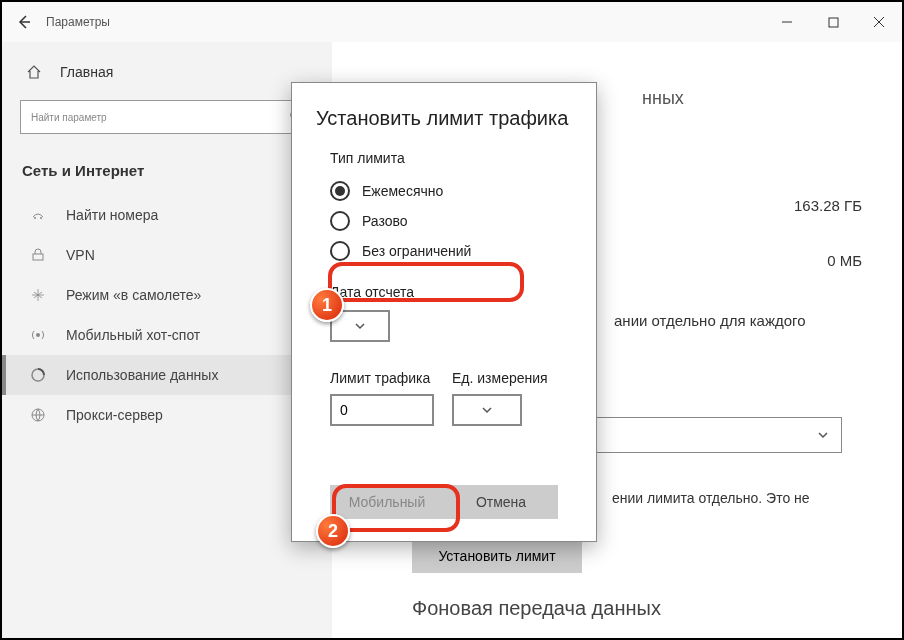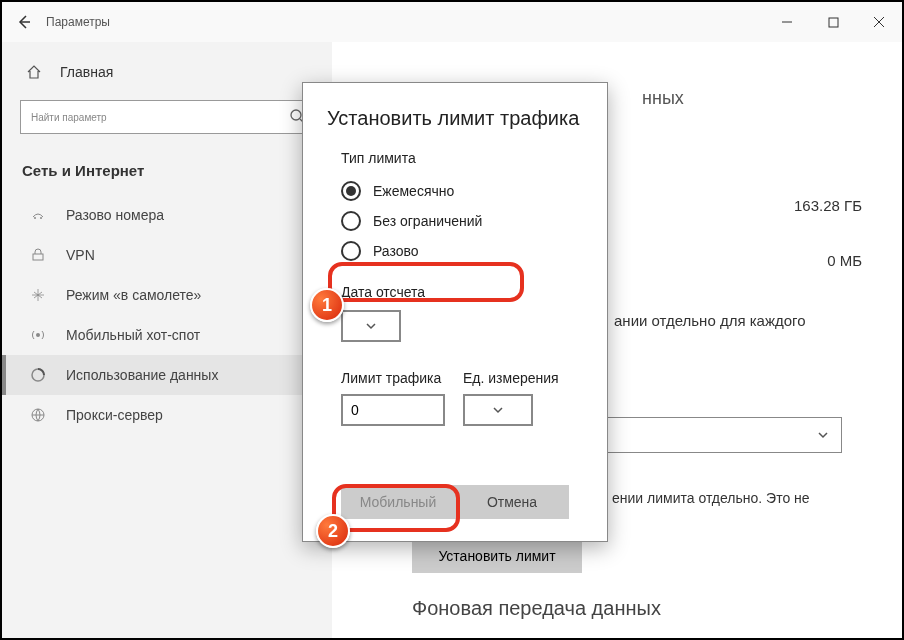--- a/index.html
+++ b/index.html
@@ -74,21 +74,21 @@
   .set-limit-btn {
     position: absolute; left: 410px; top: 537px; height: 34px; width: 170px;
     background: #ccc; color: #000; display: flex; align-items: center;
     justify-content: center; font-size: 14px;
   }
   .shadow-text {
     position: absolute; left: 410px; top: 595px; font-size: 20px; color: #444;
   }
   
   .dialog {
-    position: absolute; left: 300px; top: 80px; width: 306px; height: 460px;
+    position: absolute; left: 289px; top: 80px; width: 306px; height: 460px;
     background: #fff; border: 1px solid #888; box-shadow: 0 6px 20px rgba(0,0,0,0.3);
     padding: 24px 0 0 0;
   }
   .dialog h1 {
     font-size: 20px; font-weight: 400; color: #222; margin: 0 24px 20px 24px;
   }
   .group-label { font-size: 14px; color: #222; margin: 0 0 10px 38px; }
   .radio-row {
     display: flex; align-items: center; gap: 12px; padding: 5px 0 5px 38px;
     font-size: 14px; color: #222;
@@ -194,21 +194,21 @@
     <div class="section-header">Сеть и Интернет</div>
 
     <div class="nav-item">
       <span class="nav-icon">
         <svg width="16" height="16" viewBox="0 0 16 16">
             <path d="M3 10 Q8 4 13 10" stroke="#888" fill="none"></path>
             <circle cx="5" cy="11" r="1" fill="#888"></circle>
             <circle cx="11" cy="11" r="1" fill="#888"></circle>
           </svg>
       </span>
-      <span>Разово номера</span>
+      <span>Найти номера</span>
     </div>
     <div class="nav-item">
       <span class="nav-icon">
         <svg width="16" height="16" viewBox="0 0 16 16">
             <rect x="3" y="7" width="10" height="6" stroke="#888" fill="none"></rect>
             <path d="M5 7 V5 a3 3 0 0 1 6 0 V7" stroke="#888" fill="none"></path>
           </svg>
       </span>
       <span>VPN</span>
     </div>
@@ -272,25 +272,25 @@
   <div class="dialog">
     <h1>Установить лимит трафика</h1>
     <div class="group-label">Тип лимита</div>
 
     <div class="radio-row">
       <span class="radio checked"></span>
       <span>Ежемесячно</span>
     </div>
     <div class="radio-row">
       <span class="radio"></span>
-      <span>Без ограничений</span>
+      <span>Разово</span>
     </div>
     <div class="radio-row">
       <span class="radio"></span>
-      <span>Разово</span>
+      <span>Без ограничений</span>
     </div>
 
     <div class="group-label" style="margin-top:18px">Дата отсчета</div>
     <div class="date-select">
       <svg class="chev" viewBox="0 0 12 12">
           <path d="M2 4 L6 8 L10 4" stroke="#555" stroke-width="1.5" fill="none"></path>
         </svg>
     </div>
 
     <div class="limit-row">

